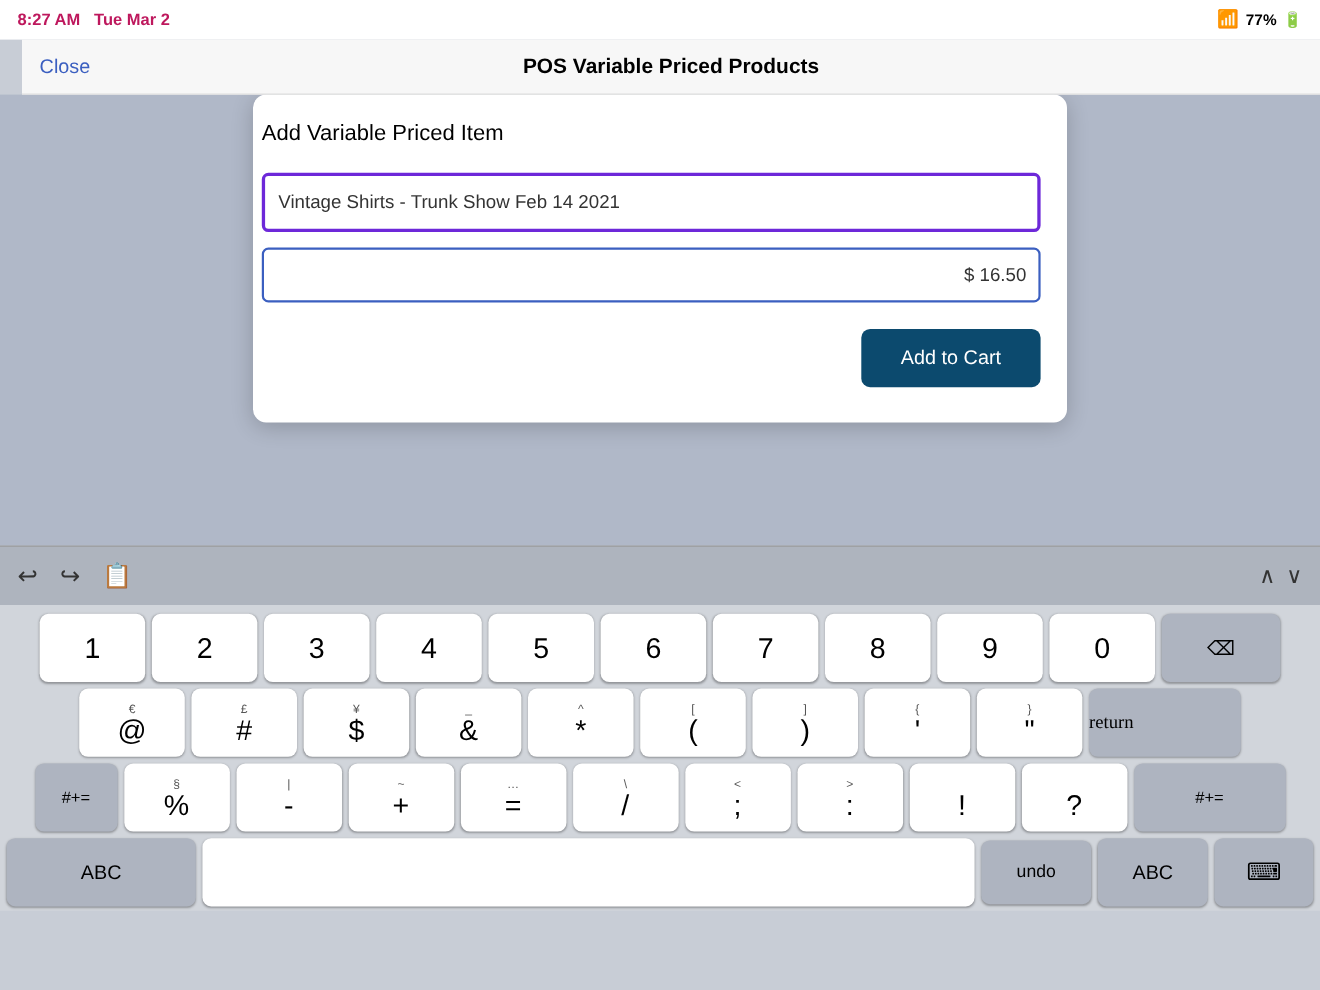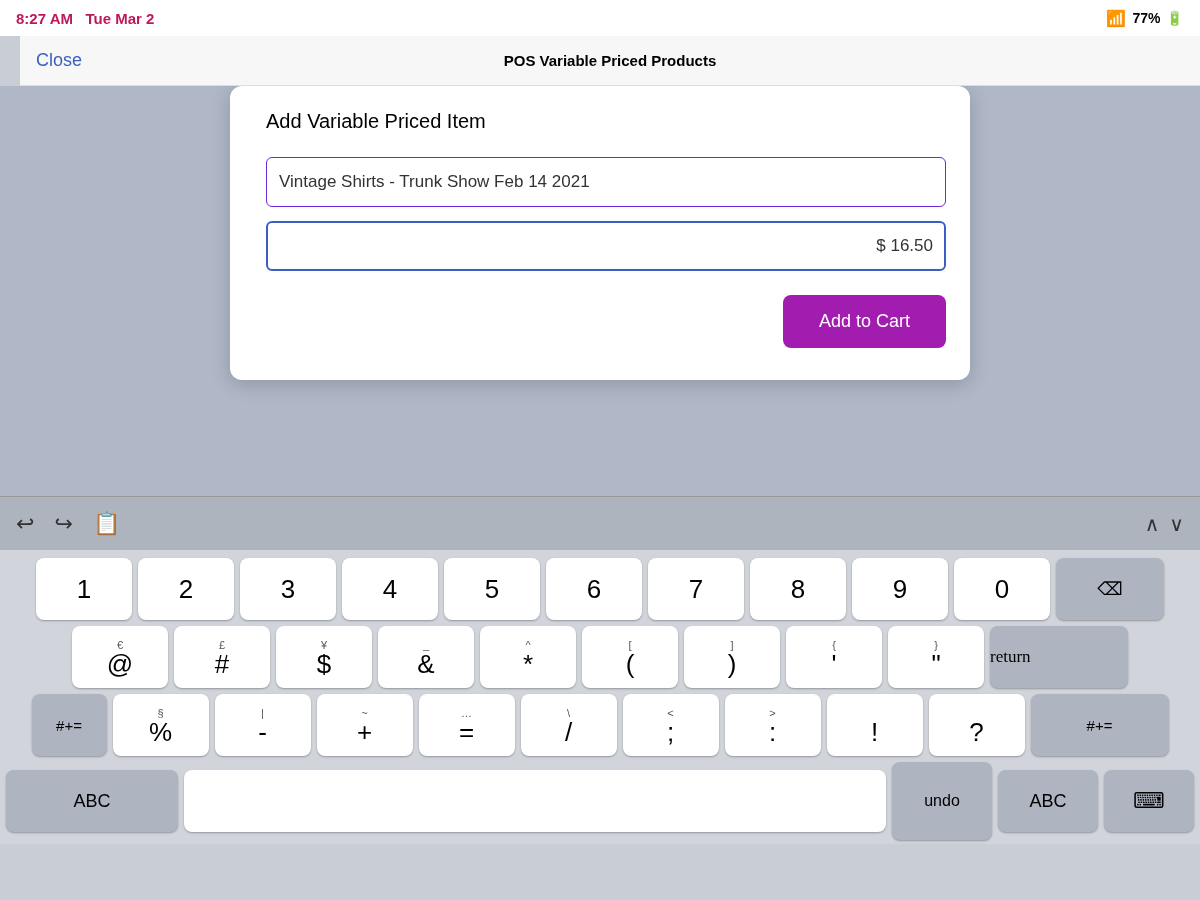--- a/index.html
+++ b/index.html
@@ -31,21 +31,21 @@
       border-bottom: 1px solid #ddd;
       height: 50px;
       display: flex;
       align-items: center;
       justify-content: center;
       position: relative;
       padding: 0 16px;
       margin-left: 20px;
     }
     .nav-title {
-      font-size: 15px;
+      font-size: 19px;
       font-weight: 600;
       color: #000;
     }
     .nav-close {
       position: absolute;
       left: 16px;
       color: #3b5fc0;
       font-size: 18px;
       font-weight: 400;
       cursor: pointer;
@@ -60,51 +60,51 @@
       justify-content: center;
       padding-top: 0;
     }
 
     
     .modal-card {
       background: #fff;
       width: 740px;
       border-radius: 12px;
       margin-top: 0;
-      padding: 24px 24px 32px 36px;
+      padding: 24px 24px 32px 8px;
       box-shadow: 0 4px 20px rgba(0,0,0,0.2);
     }
     .modal-title {
       font-size: 20px;
       font-weight: 500;
       color: #000;
       margin-bottom: 24px;
     }
     .modal-input {
       width: 100%;
-      border: 1px solid #6d28d9;
+      border: 3px solid #6d28d9;
       border-radius: 6px;
       padding: 14px 12px;
       font-size: 17px;
       color: #333;
       margin-bottom: 14px;
       outline: none;
     }
     .modal-input-active {
       border: 2px solid #3b5fc0;
       padding: 13px 11px;
       text-align: right;
     }
     .modal-actions {
       display: flex;
       justify-content: flex-end;
       margin-top: 10px;
     }
     .add-cart-btn {
-      background: #a21caf;
+      background: #0c4a6e;
       color: #fff;
       border: none;
       border-radius: 8px;
       padding: 16px 36px;
       font-size: 18px;
       cursor: pointer;
       font-weight: 500;
     }
 
     .keyboard-toolbar {
@@ -371,21 +371,21 @@
     <div class="key key-dark" style="width:138px;">
       <span class="key-special" style="font-size:15px;">#+=</span>
     </div>
   </div>
 
   <div class="key-row row-bottom">
     <div class="key key-dark key-abc" style="width:172px; height:62px; display:flex; align-items:center; justify-content:center;">
       <span class="key-special" style="font-size:18px; font-weight:500;">ABC</span>
     </div>
     <div class="key key-space" style="flex:1; height:62px;"></div>
-    <div class="key key-dark key-undo" style="width:100px; height:78px; display:flex; align-items:center; justify-content:center;">
+    <div class="key key-dark key-undo" style="width:100px; height:58px; display:flex; align-items:center; justify-content:center;">
       <span class="key-special" style="font-size:16px;">undo</span>
     </div>
     <div class="key key-dark key-abc2" style="width:100px; height:62px; display:flex; align-items:center; justify-content:center;">
       <span class="key-special" style="font-size:18px; font-weight:500;">ABC</span>
     </div>
     <div class="key key-dark key-kbd" style="width:90px; height:62px; display:flex; align-items:center; justify-content:center;">
       <span style="font-size:22px;">⌨</span>
     </div>
   </div>
 

